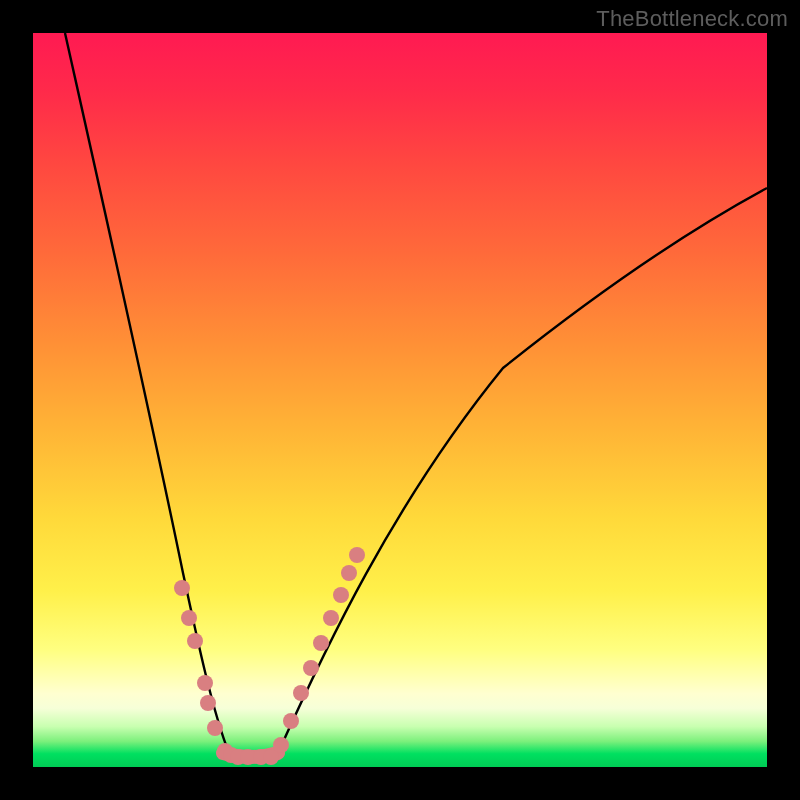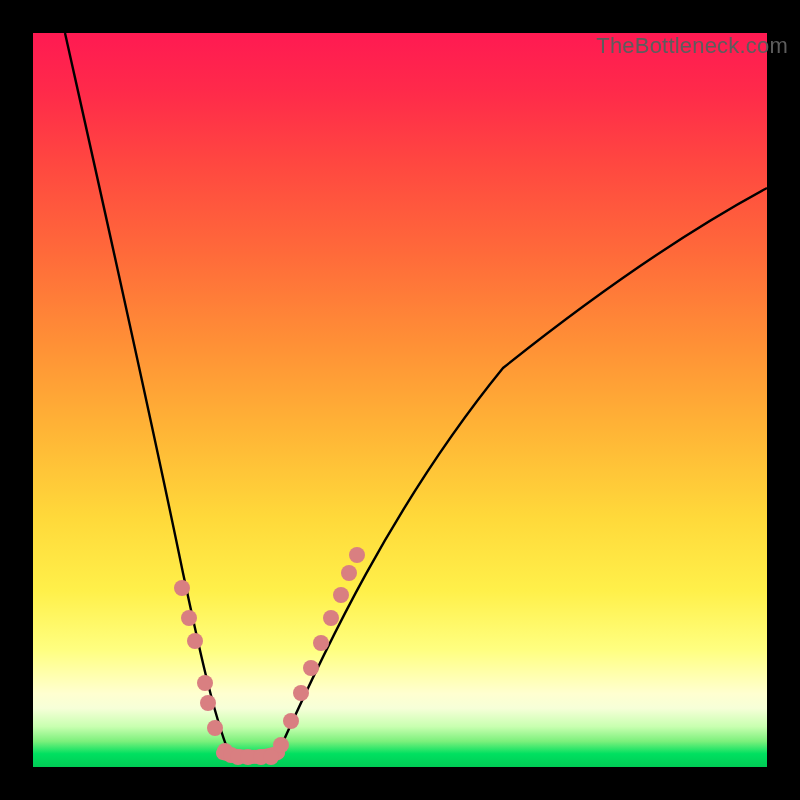--- a/index.html
+++ b/index.html
@@ -51,21 +51,20 @@
   }
   .watermark {
     position: absolute;
     top: 6px;
     right: 12px;
     font-family: Arial, Helvetica, sans-serif;
     font-size: 22px;
     color: #5d5d5d;
     letter-spacing: 0.2px;
     user-select: none;
-    margin-top: 27px;
   }
 </style>
 </head>
 <body>
 
 <div class="stage">
   <div class="plot-area"></div>
 
   <svg class="curves" viewBox="0 0 734 734">
 

